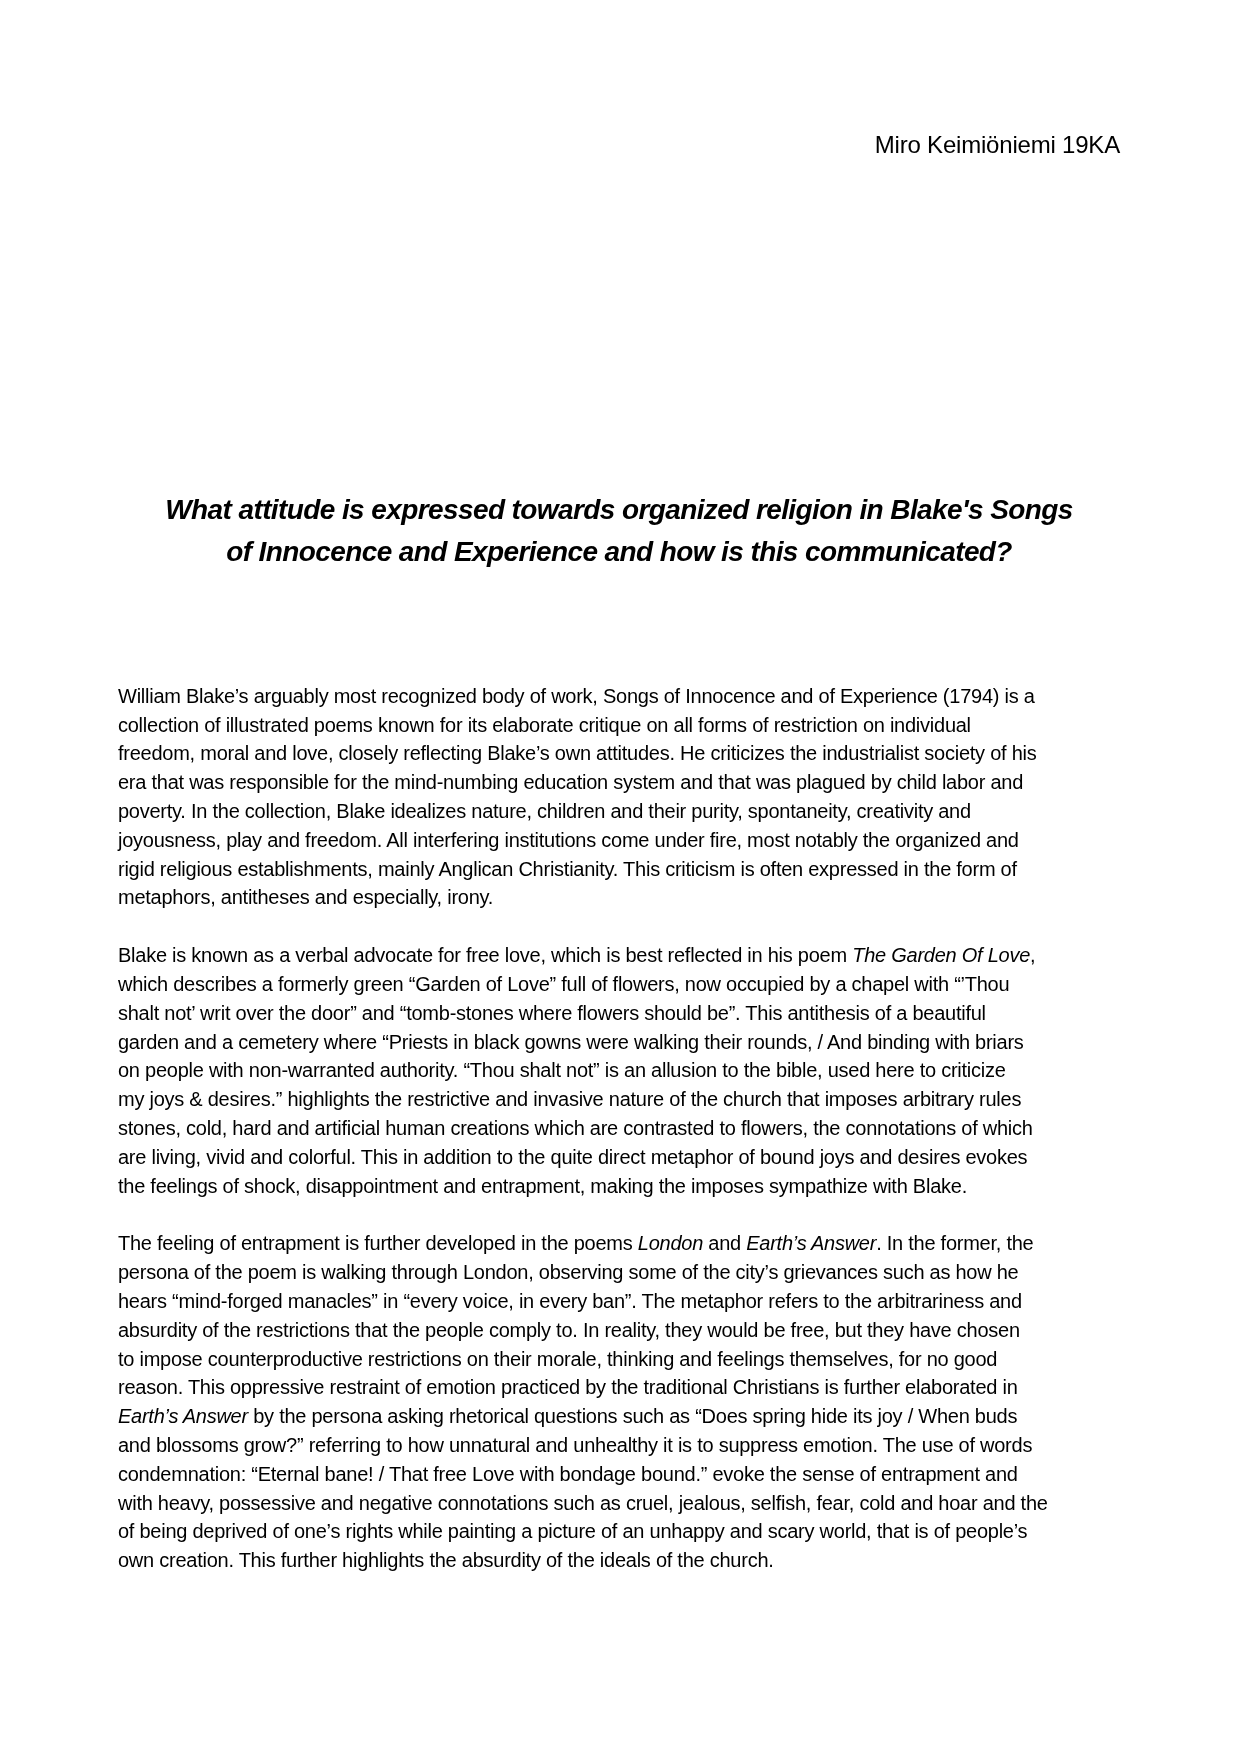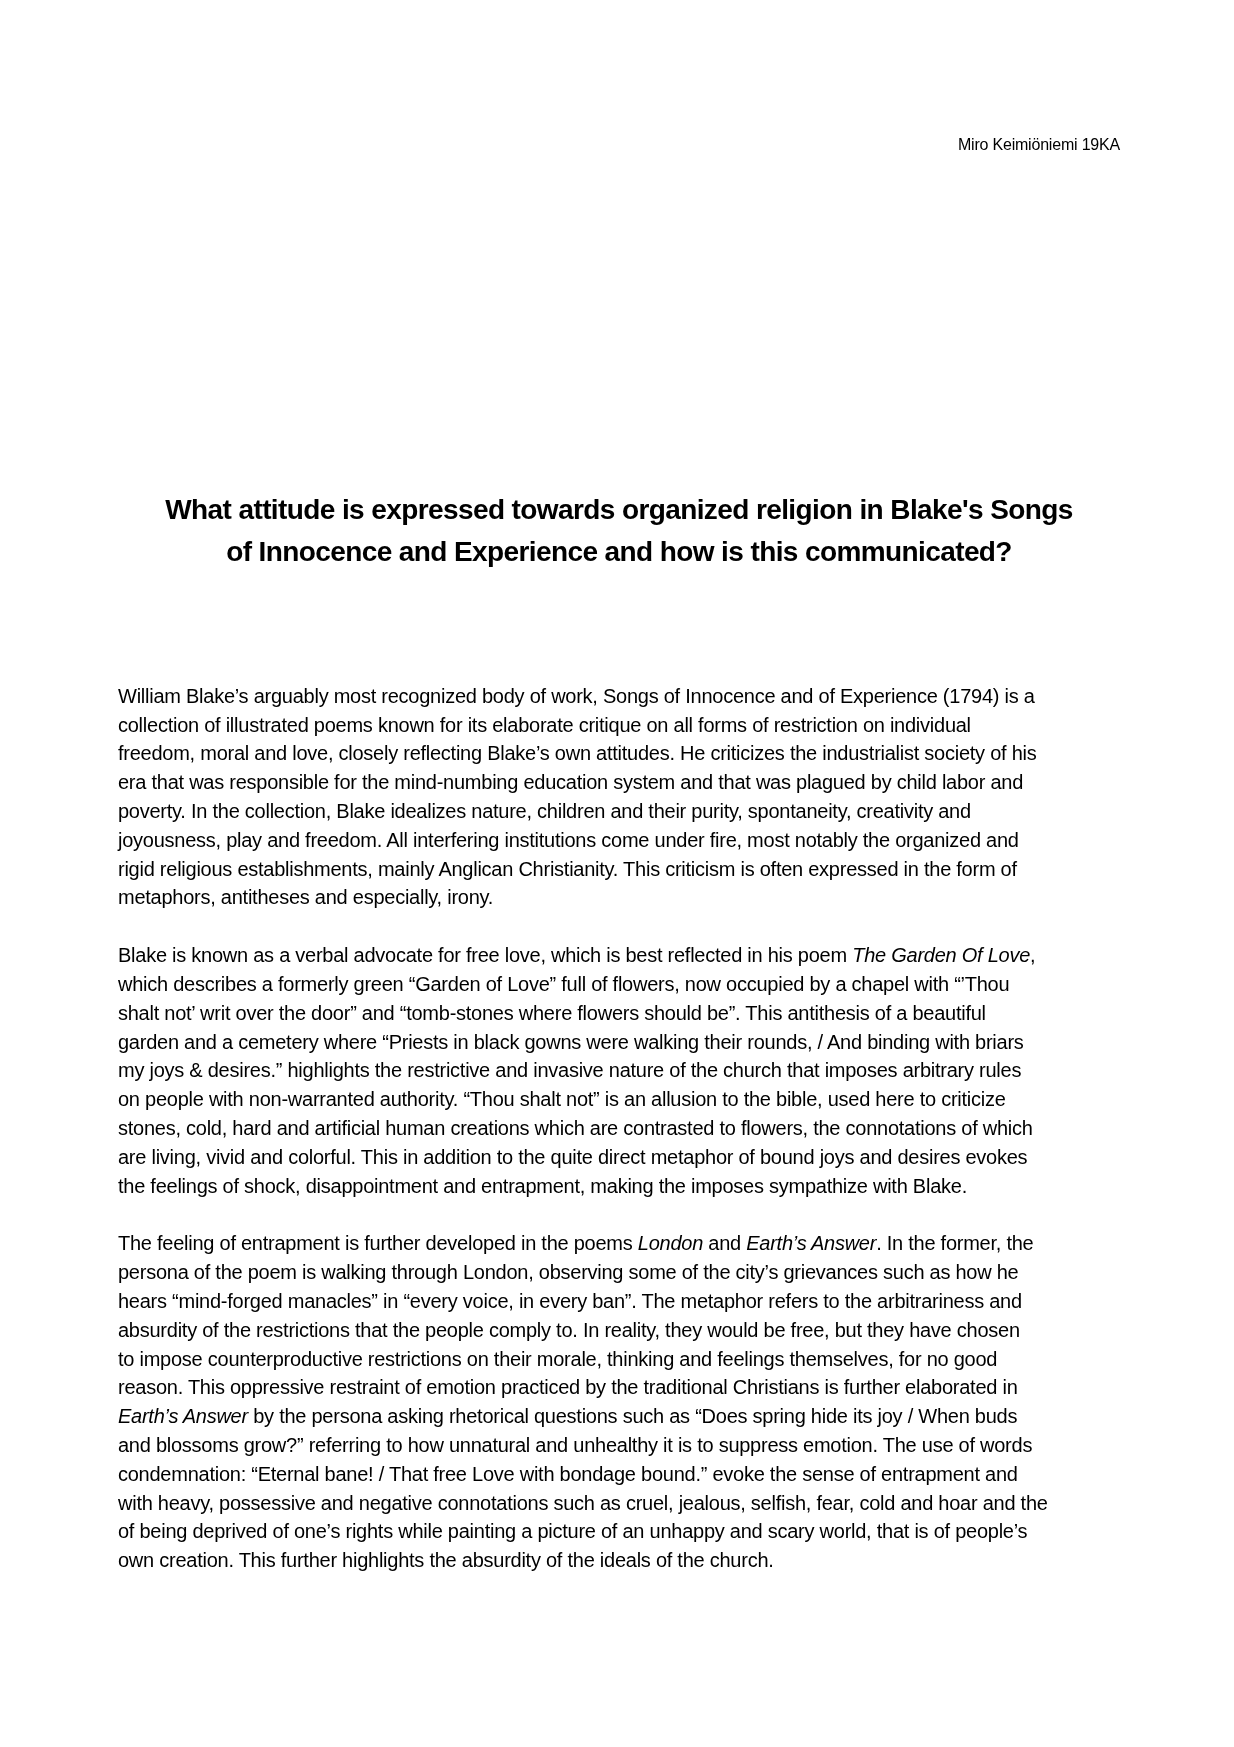--- a/index.html
+++ b/index.html
@@ -11,32 +11,33 @@
     background:#ffffff;
     color:#000000;
     font-family:"Liberation Sans","DejaVu Sans",sans-serif;
     overflow:hidden;
     box-sizing:border-box;
     padding:0 114px 0 118px;
   }
   .header{
     margin-top:131px;
     text-align:right;
-    font-size:16px;
+    font-size:24px;
     line-height:28.8px;
     letter-spacing:-0.2px;
     white-space:nowrap;
   }
   .title{
     margin:329px 0 16px 0;
     font-size:28px;
     font-weight:bold;
     line-height:42px;
     letter-spacing:-0.6px;
     text-align:center;
+    font-style:italic;
   }
   .title .title-line{white-space:nowrap;}
   .body{margin-top:109px;}
   .para{margin:0 0 29px 0;}
   .para .line{
     font-size:20px;
     line-height:28.8px;
     letter-spacing:-0.25px;
     white-space:nowrap;
   }
@@ -60,22 +61,22 @@
         <div class="line">poverty. In the collection, Blake idealizes nature, children and their purity, spontaneity, creativity and</div>
         <div class="line">joyousness, play and freedom. All interfering institutions come under fire, most notably the organized and</div>
         <div class="line">rigid religious establishments, mainly Anglican Christianity. This criticism is often expressed in the form of</div>
         <div class="line">metaphors, antitheses and especially, irony.</div>
       </div>
       <div class="para">
         <div class="line">Blake is known as a verbal advocate for free love, which is best reflected in his poem <em>The Garden Of Love</em>,</div>
         <div class="line">which describes a formerly green “Garden of Love” full of flowers, now occupied by a chapel with “’Thou</div>
         <div class="line">shalt not’ writ over the door” and “tomb-stones where flowers should be”. This antithesis of a beautiful</div>
         <div class="line">garden and a cemetery where “Priests in black gowns were walking their rounds, / And binding with briars</div>
+        <div class="line">on people with non-warranted authority. “Thou shalt not” is an allusion to the bible, used here to criticize</div>
         <div class="line">my joys &amp; desires.” highlights the restrictive and invasive nature of the church that imposes arbitrary rules</div>
-        <div class="line">on people with non-warranted authority. “Thou shalt not” is an allusion to the bible, used here to criticize</div>
         <div class="line">stones, cold, hard and artificial human creations which are contrasted to flowers, the connotations of which</div>
         <div class="line">are living, vivid and colorful. This in addition to the quite direct metaphor of bound joys and desires evokes</div>
         <div class="line">the feelings of shock, disappointment and entrapment, making the imposes sympathize with Blake.</div>
       </div>
       <div class="para">
         <div class="line">The feeling of entrapment is further developed in the poems <em>London</em> and <em>Earth’s Answer</em>. In the former, the</div>
         <div class="line">persona of the poem is walking through London, observing some of the city’s grievances such as how he</div>
         <div class="line">hears “mind-forged manacles” in “every voice, in every ban”. The metaphor refers to the arbitrariness and</div>
         <div class="line">absurdity of the restrictions that the people comply to. In reality, they would be free, but they have chosen</div>
         <div class="line">to impose counterproductive restrictions on their morale, thinking and feelings themselves, for no good</div>

